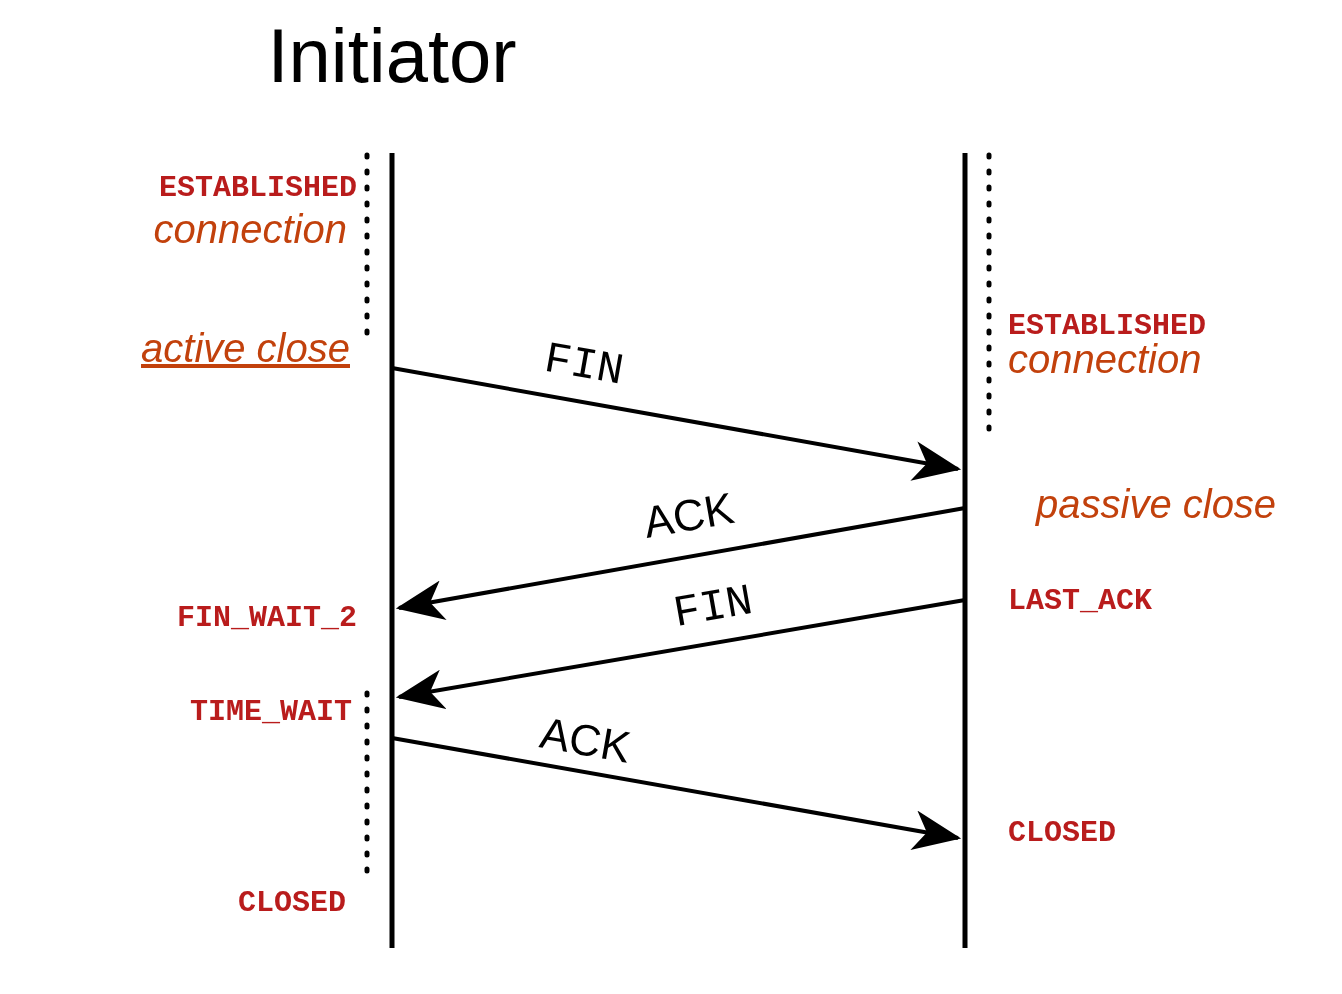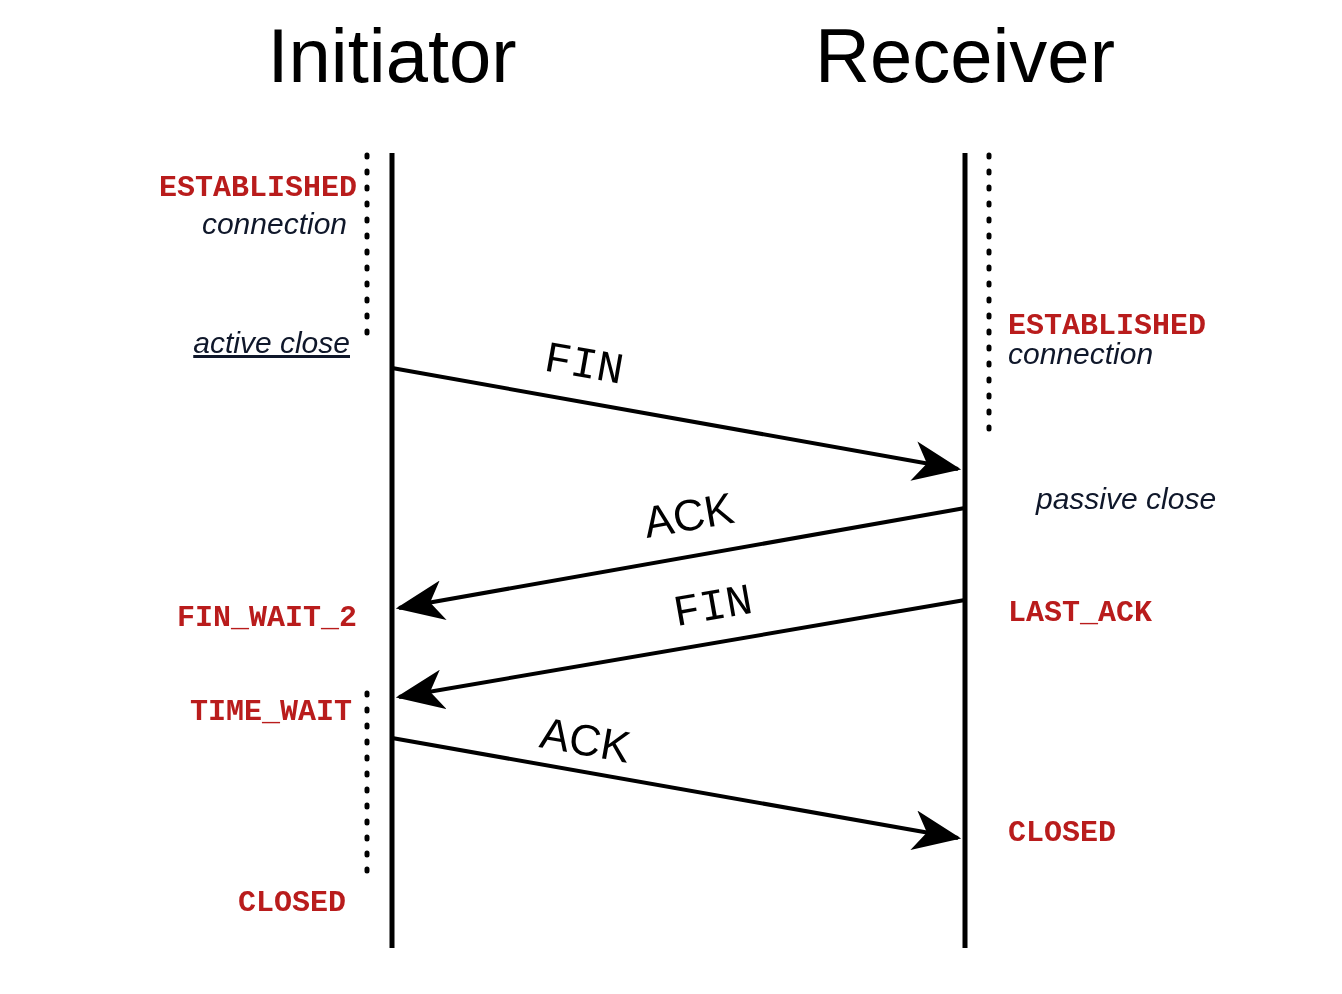--- a/index.html
+++ b/index.html
@@ -38,24 +38,24 @@
     font-size: 30px;
     font-weight: 700;
     letter-spacing: 0px;
     color: #b91c1c;
     white-space: nowrap;
     line-height: 1;
   }
   .note-label {
     position: absolute;
     font-family: "Liberation Sans", sans-serif;
-    font-size: 30px;
+    font-size: 40px;
     font-style: italic;
     font-weight: 400;
-    color: #0f172a;
+    color: #c2410c;
     white-space: nowrap;
     line-height: 1;
   }
   .align-right {
     text-align: right;
     transform: translateX(-100%);
   }
   .align-left {
     text-align: left;
   }
@@ -76,21 +76,20 @@
     font-size: 44px;
     font-weight: 400;
   }
 </style>
 </head>
 <body>
 
 <div id="canvas">
 
   <div class="actor-title" style="left:392px; top:18px; transform:translateX(-50%);">Initiator</div>
-  <div class="actor-title" style="left:965px; top:18px; transform:translateX(-50%);">Receiver</div>
 
   <svg class="layer" viewBox="0 0 1342 994">
     <defs>
       <marker id="barb" viewBox="0 0 12 10" refX="11.2" refY="5" markerWidth="12" markerHeight="10" markerUnits="strokeWidth" orient="auto">
         <path d="M 0,0 L 12,5 L 0,10 L 3.3,5 Z" fill="#000000"></path>
       </marker>
     </defs>
 
     <line x1="392" y1="153" x2="392" y2="962" stroke="#000000" stroke-width="5"></line>
 
@@ -120,21 +119,21 @@
 
   <div class="state-label align-right" style="left:352px; top:697px;">TIME_WAIT</div>
 
   <div class="state-label align-right" style="left:346px; top:888px;">CLOSED</div>
 
   <div class="state-label align-left" style="left:1008px; top:311px;">ESTABLISHED</div>
   <div class="note-label align-left" style="left:1008px; top:339px;">connection</div>
 
   <div class="note-label align-left" style="left:1036px; top:484px;">passive close</div>
 
-  <div class="state-label align-left" style="left:1008px; top:586px;margin-top:12px;">LAST_ACK</div>
+  <div class="state-label align-left" style="left:1008px; top:586px;">LAST_ACK</div>
 
   <div class="state-label align-left" style="left:1008px; top:818px;">CLOSED</div>
 
   <div class="msg-label msg-mono" style="left:541px; top:336px; transform:rotate(10deg);">FIN</div>
 
   <div class="msg-label msg-sans" style="left:648px; top:501px; transform:rotate(-10deg);">ACK</div>
 
   <div class="msg-label msg-mono" style="left:678px; top:592px; transform:rotate(-10deg);">FIN</div>
 
   <div class="msg-label msg-sans" style="left:537px; top:710px; transform:rotate(10deg);">ACK</div>

